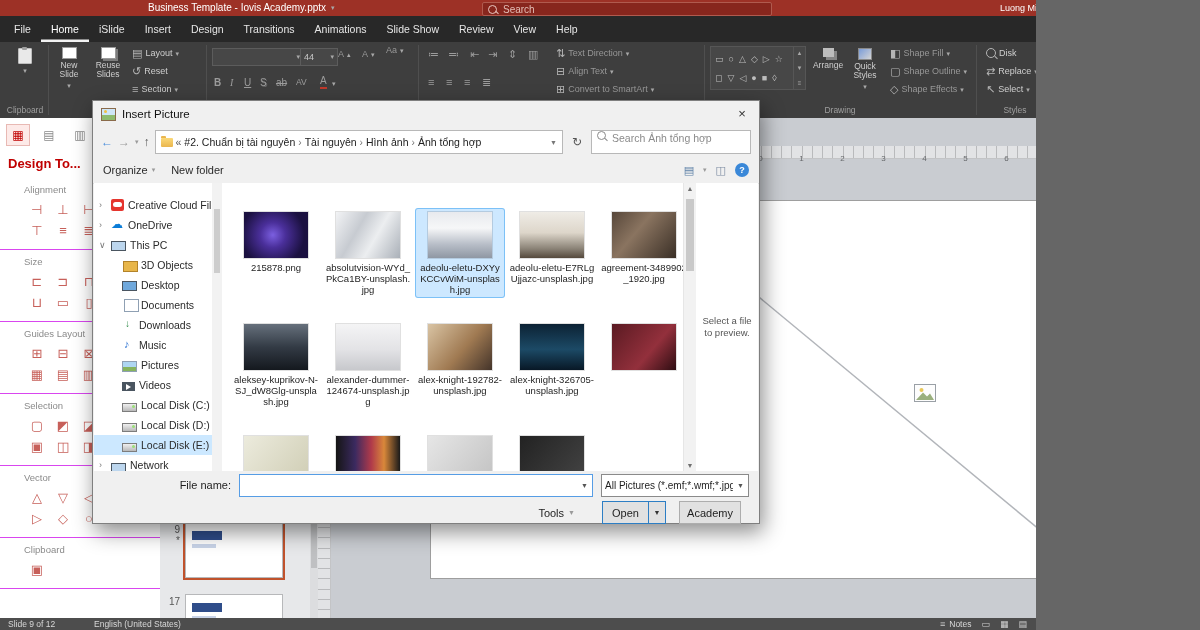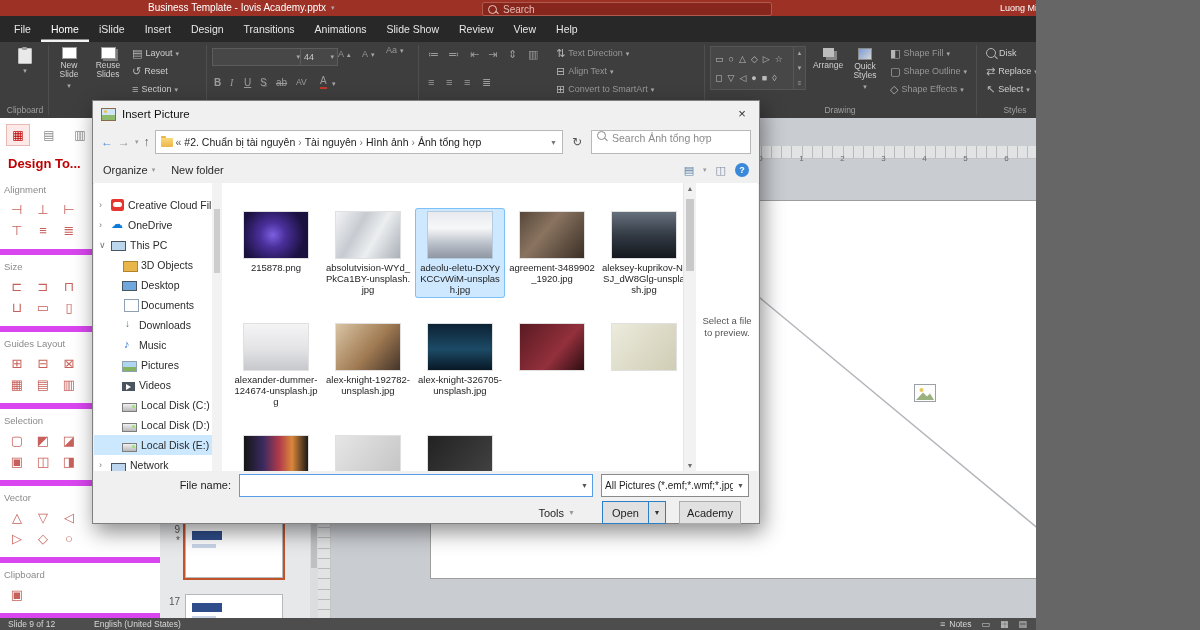--- a/index.html
+++ b/index.html
@@ -57,21 +57,21 @@
   .magx{width:8px;height:8px;border:1.2px solid #b5b5b5;border-radius:50%;position:relative;display:inline-block}
   .magx::after{content:"";position:absolute;width:4px;height:1.2px;background:#b5b5b5;transform:rotate(45deg);right:-3px;bottom:-1px}
 
   
   .side-panel{position:absolute;left:0;top:118px;width:160px;height:500px;background:#fff;border-right:1px solid #d5d5d5;overflow:hidden}
   .sp-tabs{position:absolute;left:6px;top:6px;display:flex;gap:7px}
   .sp-tab{width:22px;height:20px;display:flex;align-items:center;justify-content:center;color:#8a8a8a;font-size:12px;border:1px solid transparent}
   .sp-tab.active{background:#fdeae8;color:#c00000;border-color:#e8b9b4}
   .sp-header{position:absolute;left:8px;top:38px;font-size:13px;font-weight:bold;color:#c00000}
   .sp-sections{position:absolute;left:0;top:60px;width:160px}
-  .sp-section{padding:6px 4px 8px;border-bottom:6px solid #d946ef}
+  .sp-section{padding:6px 24px 8px;border-bottom:1px solid #d946ef}
   .sp-title{font-size:9.5px;color:#8a8a8a;margin-bottom:4px}
   .sp-grid{display:grid;grid-template-columns:repeat(3,26px);grid-auto-rows:21px}
   .sp-ic{display:flex;align-items:center;justify-content:center;font-size:13px;color:#c7605a}
 
   
   .thumb-panel{position:absolute;left:160px;top:118px;width:158px;height:500px;background:#e7e8ea;border-right:1px solid #cfd0d2;overflow:hidden}
   .tp-list{position:absolute;left:4px;top:404px;right:10px}
   .tp-item{display:flex;gap:5px;margin-bottom:16px}
   .tp-meta{display:flex;flex-direction:column;align-items:flex-end;width:16px;padding-top:2px}
   .tp-num{font-size:10px;color:#555}
@@ -864,20 +864,24 @@
             <div class="file-item">
               <div class="file-thumb thumb-papers"></div>
               <div class="file-name">absolutvision-WYd_PkCa1BY-unsplash.jpg</div>
             </div>
 
             <div class="file-item selected">
               <div class="file-thumb thumb-suit"></div>
               <div class="file-name">adeolu-eletu-DXYyKCCvWiM-unsplash.jpg</div>
             </div>
 
+            <div class="file-item">
+              <div class="file-thumb thumb-news"></div>
+              <div class="file-name">adeolu-eletu-E7RLgUjjazc-unsplash.jpg</div>
+            </div>
 
             <div class="file-item">
               <div class="file-thumb thumb-handshake"></div>
               <div class="file-name">agreement-3489902_1920.jpg</div>
             </div>
 
 
             <div class="file-item">
               <div class="file-thumb thumb-car"></div>
               <div class="file-name">aleksey-kuprikov-N-SJ_dW8Glg-unsplash.jpg</div>

